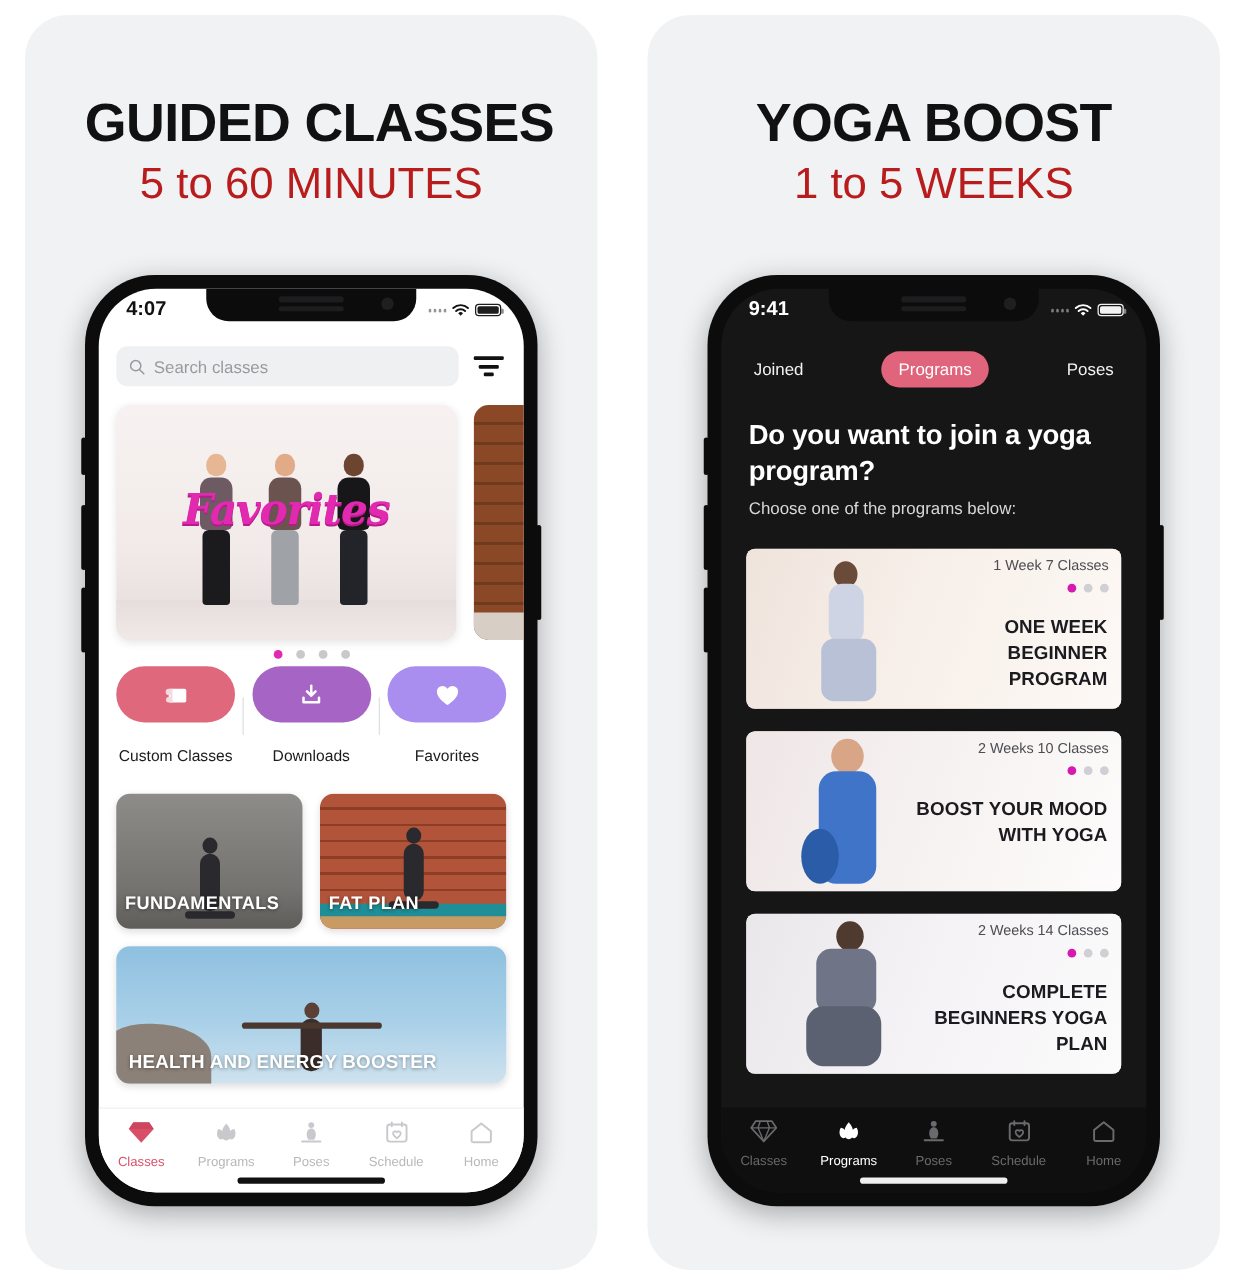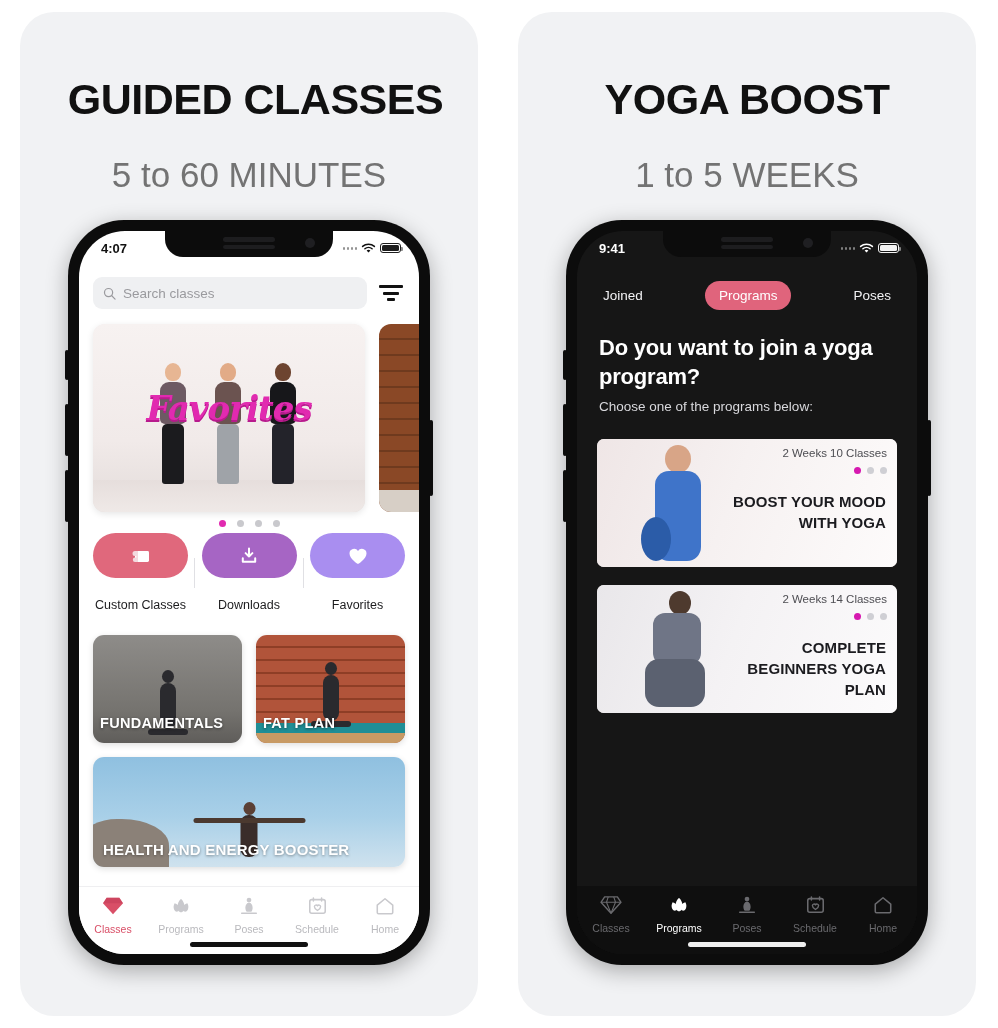--- a/index.html
+++ b/index.html
@@ -8,21 +8,21 @@
   .stage{ position:relative; width:998px; height:1028px; background:#fff; overflow:hidden; }
 
   
   .panel{ position:absolute; top:12px; width:458px; height:1004px;
     background:#f1f2f4; border-radius:34px; }
   .panel.left{ left:20px; }
   .panel.right{ left:518px; }
 
   .headline{ position:absolute; left:0; right:0; text-align:center; }
   .headline .l1{ font-weight:bold; color:#111; letter-spacing:-0.5px; }
-  .headline .l2{ color:#737373; letter-spacing:0px;margin-top:28px; }
+  .headline .l2{ color:#b91c1c; letter-spacing:0px; }
   .panel.left .headline{ top:62px; }
   .panel.left .l1{ font-size:43px; line-height:50px;margin-left:13px; }
   .panel.left .l2{ font-size:35px; line-height:46px; font-weight:400; }
   .panel.right .headline{ top:62px; }
   .panel.right .l1{ font-size:43px; line-height:50px; }
   .panel.right .l2{ font-size:35px; line-height:46px; font-weight:400; }
 
   
   .phone{ position:absolute; width:362px; height:745px; border-radius:56px;
     background:#0c0c0c; box-shadow:0 6px 22px rgba(0,0,0,.30); }
@@ -42,21 +42,21 @@
     border-bottom-left-radius:18px; border-bottom-right-radius:18px; z-index:14; }
   .notch .spk{ position:absolute; left:50%; top:6px; transform:translateX(-50%);
     width:52px; height:5px; background:#1d1d1f; border-radius:3px; }
   .notch .spk2{ position:absolute; left:50%; top:14px; transform:translateX(-50%);
     width:52px; height:4px; background:#1d1d1f; border-radius:3px; }
   .notch .cam{ position:absolute; right:18px; top:7px; width:10px; height:10px;
     border-radius:50%; background:#1f1f22; }
 
   .statusbar{ position:absolute; left:0; right:0; top:0; height:30px; z-index:13;
     display:flex; align-items:center; justify-content:space-between;
-    padding:4px 18px 0 22px; font-size:13px; font-weight:bold; }
+    padding:4px 18px 0 22px; font-size:16px; font-weight:bold; }
   .statusbar.light{ color:#111; }
   .statusbar.dark{ color:#fff; }
   .sb-right{ display:flex; align-items:center; gap:4px; }
   .sig{ display:flex; align-items:flex-end; gap:1.5px; }
   .sig i{ display:block; width:2.5px; height:3px; border-radius:1px; background:currentColor; opacity:.45; }
   .batt{ width:21px; height:10px; border:1.2px solid currentColor; border-radius:3px;
      position:relative; opacity:.95; }
   .batt::after{ content:""; position:absolute; left:1px; top:1px; bottom:1px; right:1px;
      background:currentColor; border-radius:1.5px; }
   .batt::before{ content:""; position:absolute; right:-3px; top:3px; width:1.6px; height:4px;
@@ -437,20 +437,36 @@
           <div class="s">Joined</div>
           <div class="s on">Programs</div>
           <div class="s">Poses</div>
         </div>
 
         <div class="rtitle">Do you want to join a yoga program?</div>
         <div class="rsub">Choose one of the programs below:</div>
 
         <div class="pcards">
 
+          <div class="pcard">
+            <div class="bg bg1">
+              <div class="ph-fig ph1">
+                <span class="head"></span>
+                  <span class="body"></span>
+                  <span class="leg"></span>
+              </div>
+            </div>
+            <div class="meta">1 Week 7 Classes</div>
+            <div class="lvl">
+              <span class="on"></span>
+              <span></span>
+              <span></span>
+            </div>
+            <div class="ttl">ONE WEEK BEGINNER PROGRAM</div>
+          </div>
 
           <div class="pcard">
             <div class="bg bg2">
               <div class="ph-fig ph2">
                 <span class="head"></span>
                   <span class="body"></span>
                   <span class="leg"></span>
               </div>
             </div>
             <div class="meta">2 Weeks 10 Classes</div>

